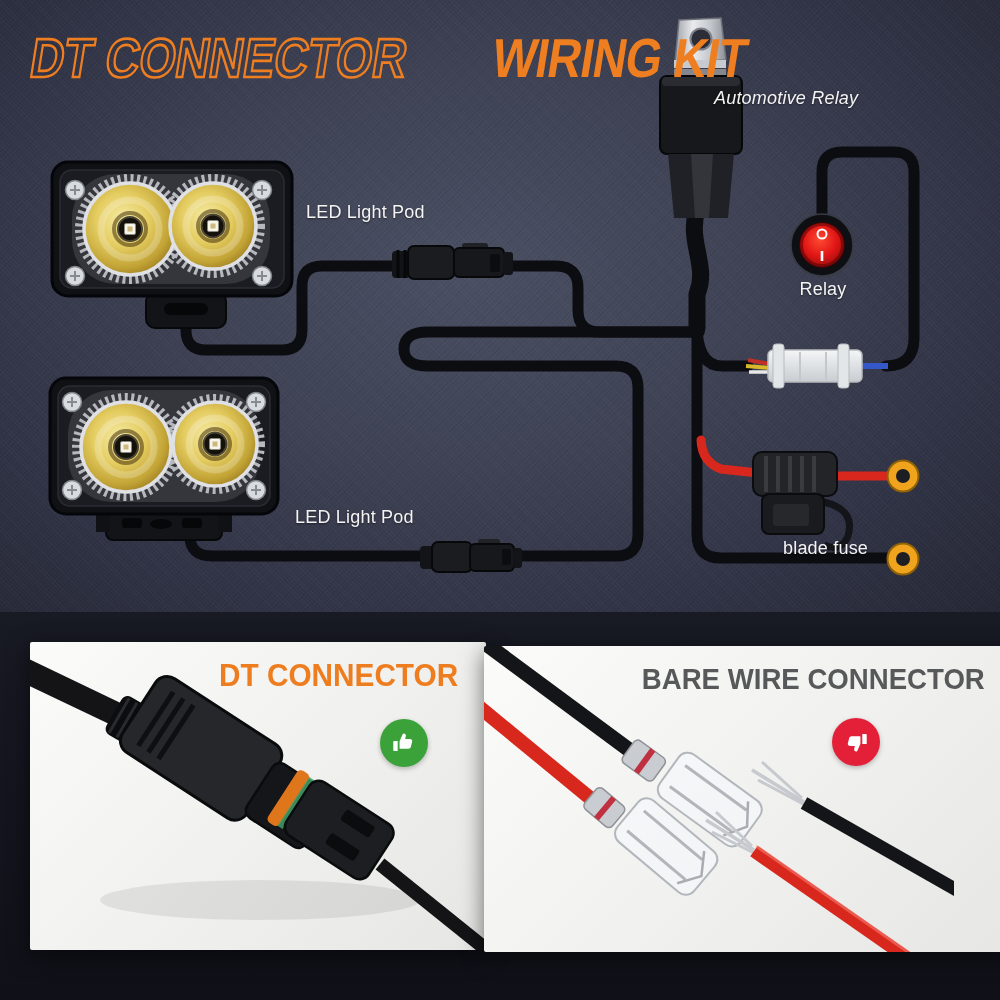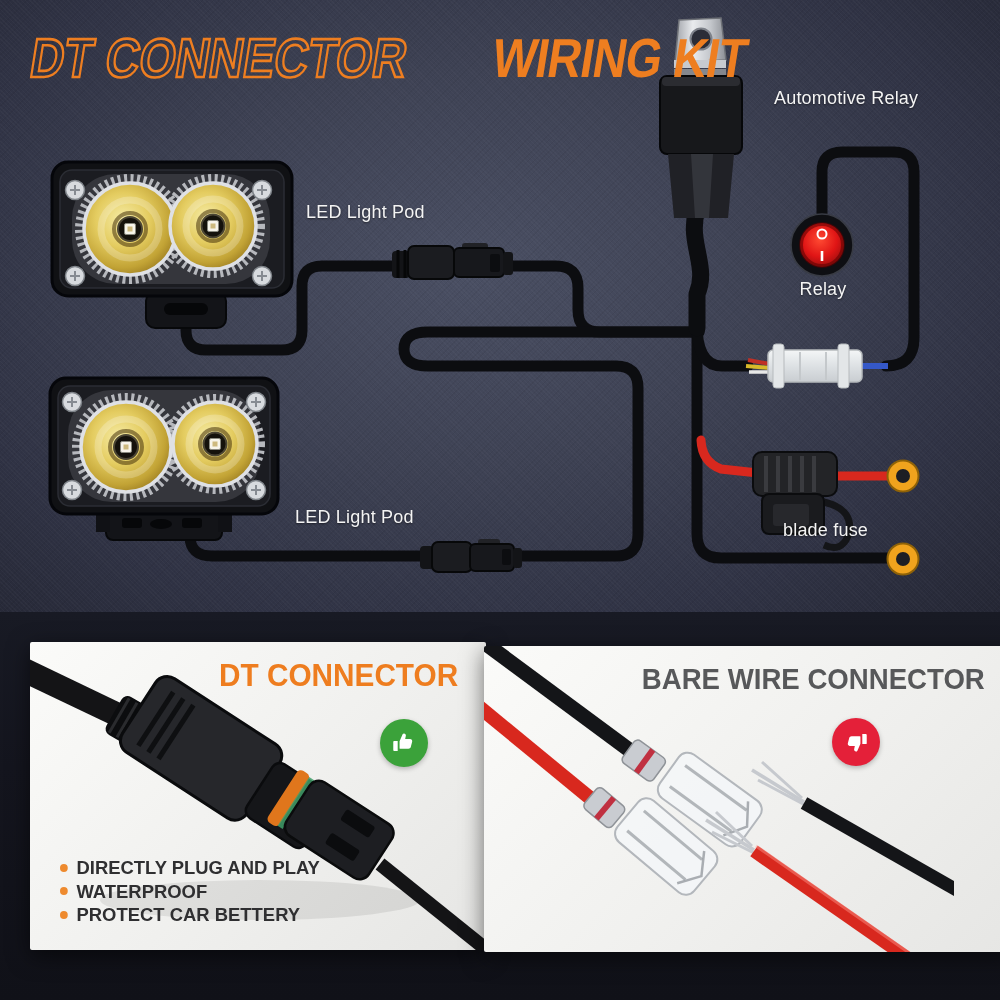--- a/index.html
+++ b/index.html
@@ -309,23 +309,23 @@
               <circle r="9.5" fill="#d8dbdf" stroke="#7f848a" stroke-width="1.5"></circle>
               <line x1="-5" y1="0" x2="5" y2="0" stroke="#868b92" stroke-width="2"></line>
               <line x1="0" y1="-5" x2="0" y2="5" stroke="#868b92" stroke-width="2"></line>
             </g>
         </g>
       </g>
     </svg>
 
     <div class="diag-label" style="left:306px;top:202px;">LED Light Pod</div>
     <div class="diag-label" style="left:295px;top:507px;">LED Light Pod</div>
-    <div class="diag-label" style="left:774px;top:88px;">Automotive Relay</div>
+    <div class="diag-label" style="left:714px;top:88px;font-style:italic;">Automotive Relay</div>
     <div class="diag-label" style="left:792px;top:279px;width:62px;text-align:center;">Relay</div>
-    <div class="diag-label" style="left:783px;top:520px;">blade fuse</div>
+    <div class="diag-label" style="left:783px;top:538px;">blade fuse</div>
   </div>
 
   <div class="bottom-section">
 
     <div class="card card-left">
       <svg class="photo-svg" width="456" height="308" viewBox="0 0 456 308">
         <ellipse cx="230" cy="258" rx="160" ry="20" fill="rgba(0,0,0,.08)"></ellipse>
         <path d="M-6 28 L86 72" stroke="#141416" stroke-width="24" fill="none"></path>
         <g transform="rotate(30 97 78)">
           <rect x="82" y="56" width="28" height="44" rx="7" fill="#0c0d0f"></rect>
@@ -347,25 +347,20 @@
           <rect x="306" y="188" width="34" height="13" rx="3" fill="#0b0c0e"></rect>
         </g>
         <path d="M350 222 L462 312" stroke="#141416" stroke-width="14" fill="none"></path>
       </svg>
       <div class="card-title orange">DT CONNECTOR</div>
       <div class="badge green">
         <svg width="28" height="28" viewBox="0 0 24 24">
           <path fill="#ffffff" d="M3.6 10.2h3v8.6h-3a.8.8 0 0 1-.8-.8v-7a.8.8 0 0 1 .8-.8zm4.6 8.6v-8.4l2.6-5.8c.2-.5.7-.8 1.2-.8 1 0 1.8.9 1.6 1.9l-.6 2.9h4.2c1.2 0 2.1 1.1 1.8 2.3l-1.2 4.6c-.2.9-1 1.5-2 1.5H8.9a5 5 0 0 1-.7-.2z"></path>
         </svg>
       </div>
-      <ul class="points">
-        <li>DIRECTLY PLUG AND PLAY</li>
-        <li>WATERPROOF</li>
-        <li>PROTECT CAR BETTERY</li>
-      </ul>
     </div>
 
     <div class="card card-right">
       <svg class="photo-svg" width="470" height="307" viewBox="0 0 470 307">
 
         <path d="M-6 -8 L148 106" stroke="#141518" stroke-width="15" fill="none"></path>
         <g transform="rotate(36 160 116)">
           <rect x="140" y="101" width="38" height="28" rx="5" fill="#c9ccd1" stroke="#8f9398" stroke-width="1.5"></rect>
           <rect x="157" y="101" width="6" height="28" fill="#c03040"></rect>
         </g>

